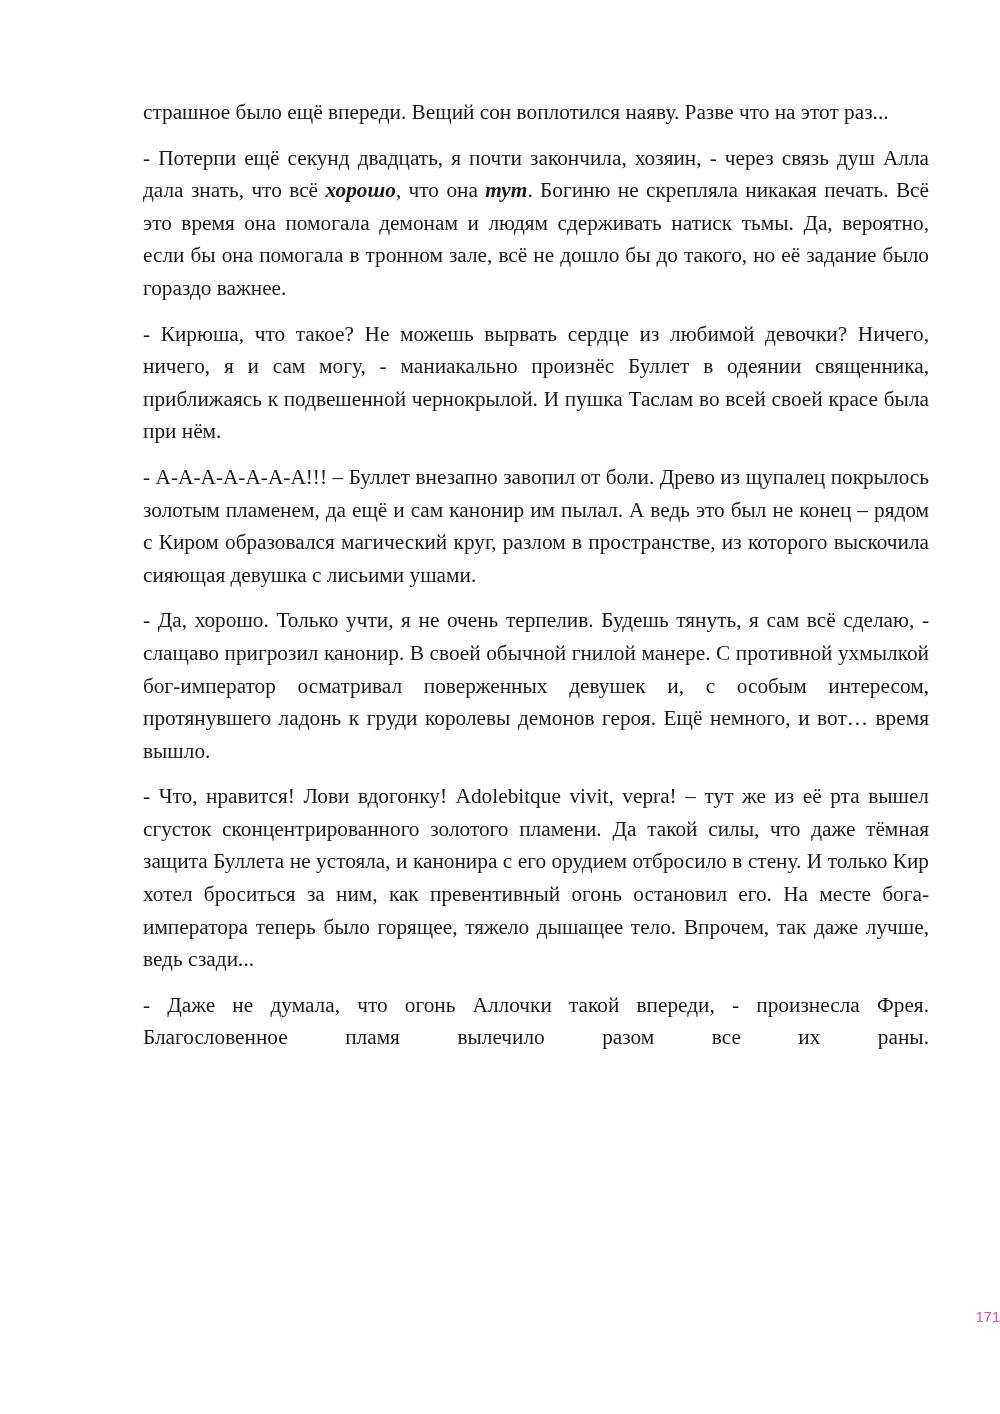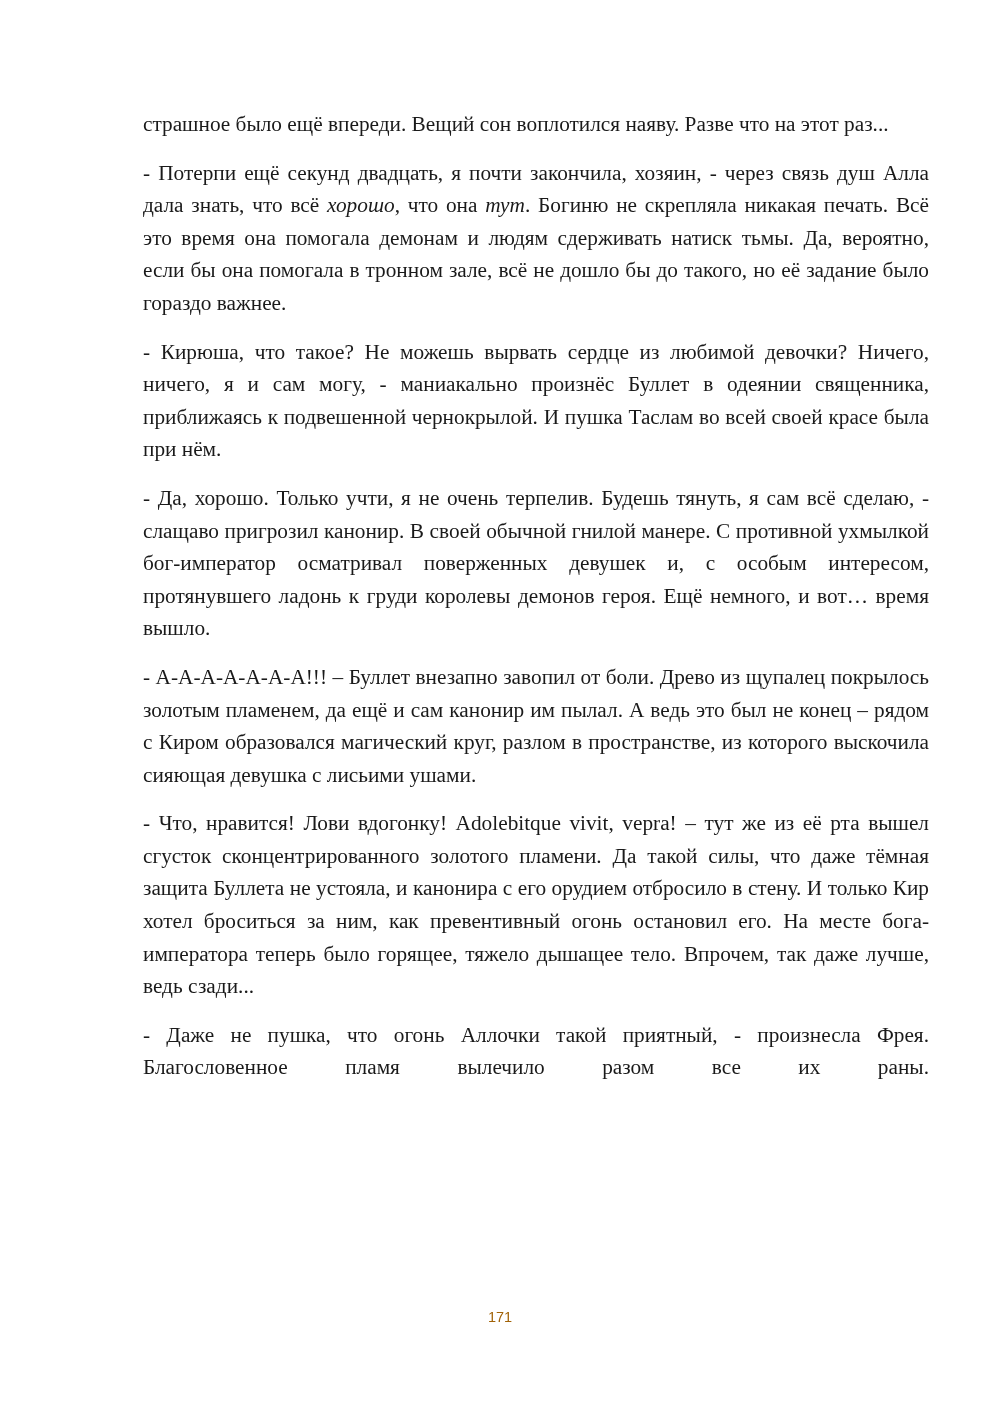--- a/index.html
+++ b/index.html
@@ -18,46 +18,46 @@
       left: 143px;
       top: 92px;
       width: 786px;
       font-family: "Liberation Serif", serif;
       font-size: 21.3px;
       line-height: 32.6px;
       color: #1a1a1a;
       text-align: justify;
     }
     .para {
-      margin: 16px 0 13px 0;
+      margin: 4px 0 13px 0;
     }
     .para:last-child {
       text-align-last: justify;
     }
     .bi {
-      font-weight: normal;
+      font-weight: bold;
       font-style: italic;
     }
     .page-number {
       position: absolute;
       top: 1309px;
       left: 0;
       width: 1000px;
-      text-align: center;
+      text-align: right;
       font-family: "Liberation Sans", sans-serif;
       font-size: 14.5px;
-      color: #a16207;
+      color: #ec4899;
     }
   </style>
 </head>
 <body>
 
 <div class="page">
   <p class="para">страшное было ещё впереди. Вещий сон воплотился наяву. Разве что на этот раз...</p>
   <p class="para"><span>- Потерпи ещё секунд двадцать, я почти закончила, хозяин, - через связь душ Алла дала знать, что всё </span><span class="bi">хорошо</span><span>, что она </span><span class="bi">тут</span><span>. Богиню не скрепляла никакая печать. Всё это время она помогала демонам и людям сдерживать натиск тьмы. Да, вероятно, если бы она помогала в тронном зале, всё не дошло бы до такого, но её задание было гораздо важнее.</span></p>
   <p class="para">- Кирюша, что такое? Не можешь вырвать сердце из любимой девочки? Ничего, ничего, я и сам могу, - маниакально произнёс Буллет в одеянии священника, приближаясь к подвешенной чернокрылой. И пушка Таслам во всей своей красе была при нём.</p>
+  <p class="para">- А-А-А-А-А-А-А!!! – Буллет внезапно завопил от боли. Древо из щупалец покрылось золотым пламенем, да ещё и сам канонир им пылал. А ведь это был не конец – рядом с Киром образовался магический круг, разлом в пространстве, из которого выскочила сияющая девушка с лисьими ушами.</p>
   <p class="para">- Да, хорошо. Только учти, я не очень терпелив. Будешь тянуть, я сам всё сделаю, - слащаво пригрозил канонир. В своей обычной гнилой манере. С противной ухмылкой бог-император осматривал поверженных девушек и, с особым интересом, протянувшего ладонь к груди королевы демонов героя. Ещё немного, и вот… время вышло.</p>
-  <p class="para">- А-А-А-А-А-А-А!!! – Буллет внезапно завопил от боли. Древо из щупалец покрылось золотым пламенем, да ещё и сам канонир им пылал. А ведь это был не конец – рядом с Киром образовался магический круг, разлом в пространстве, из которого выскочила сияющая девушка с лисьими ушами.</p>
   <p class="para">- Что, нравится! Лови вдогонку! Adolebitque vivit, vepra! – тут же из её рта вышел сгусток сконцентрированного золотого пламени. Да такой силы, что даже тёмная защита Буллета не устояла, и канонира с его орудием отбросило в стену. И только Кир хотел броситься за ним, как превентивный огонь остановил его. На месте бога-императора теперь было горящее, тяжело дышащее тело. Впрочем, так даже лучше, ведь сзади...</p>
-  <p class="para">- Даже не пушка, что огонь Аллочки такой приятный, - произнесла Фрея. Благословенное пламя вылечило разом все их раны.</p>
+  <p class="para">- Даже не думала, что огонь Аллочки такой впереди, - произнесла Фрея. Благословенное пламя вылечило разом все их раны.</p>
 </div>
 
 <div class="page-number">171</div>
 
 </body></html>

